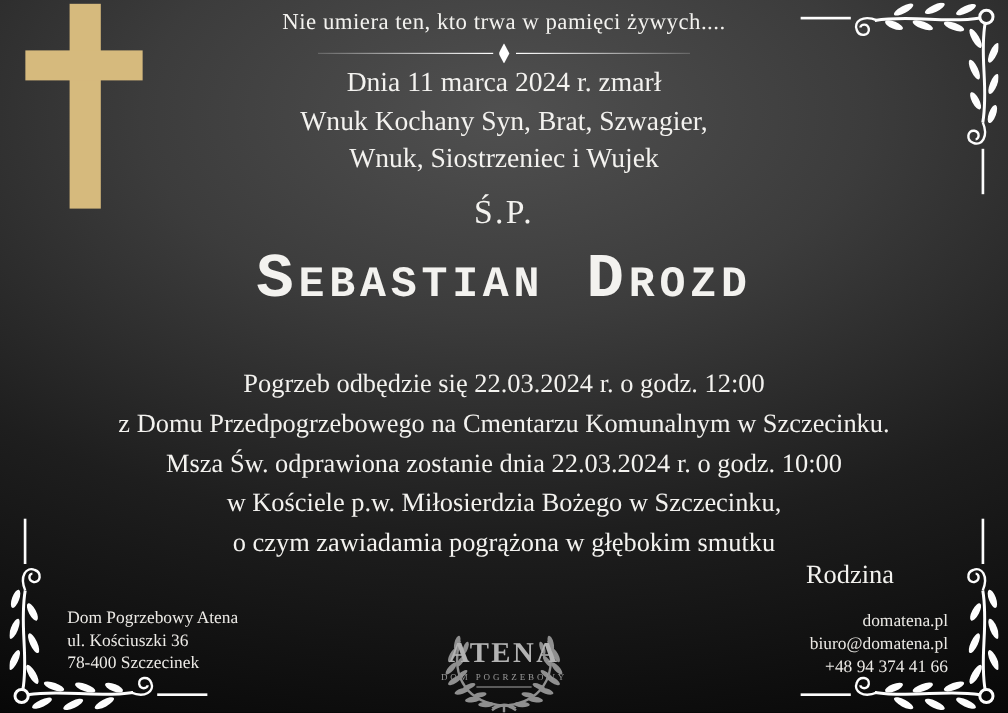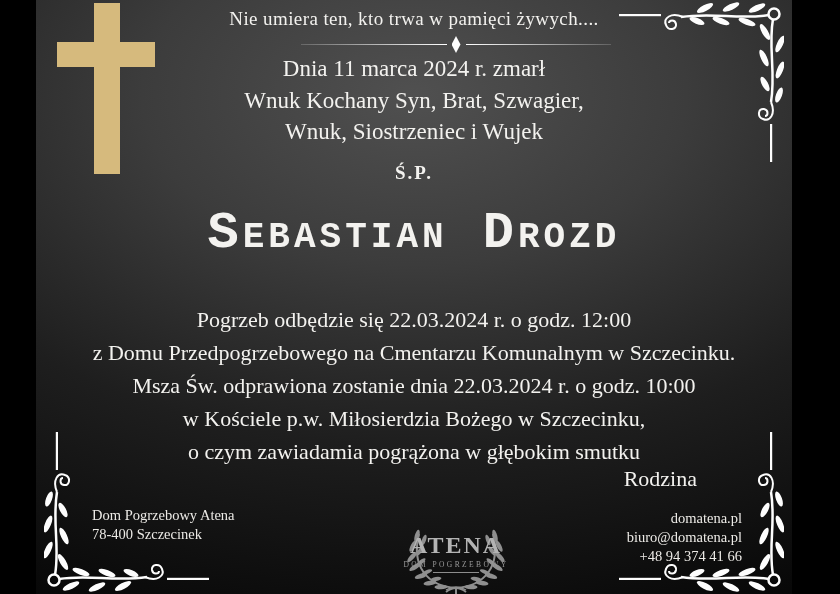--- a/index.html
+++ b/index.html
@@ -1,40 +1,39 @@
 <!DOCTYPE html>
 <html><head>
 <meta charset="utf-8">
 <style>
   html,body{margin:0;padding:0;background:#000;}
   .poster{
     position:relative;
-    width:756px;height:594px;
+    width:840px;height:594px;
     overflow:hidden;
     background:
       radial-gradient(ellipse 120% 95% at 50% 16%, #505050 0%, #3c3c3c 30%, #1e1e1e 62%, #060606 100%);
     font-family:"Liberation Serif", serif;
     color:#f3f2ef;
-    margin-left:36px;
   }
   .abs{position:absolute;}
   .center-text{left:0;right:0;text-align:center;}
 
   
   .quote{top:8px;font-size:19px;letter-spacing:.4px;}
   .divider{top:36px;left:265px;width:310px;display:flex;align-items:center;gap:5px;}
   .divider .rule{flex:1;height:1.6px;}
   .divider .rule.left{background:linear-gradient(to right, rgba(255,255,255,.18), #fff);}
   .divider .rule.right{background:linear-gradient(to left, rgba(255,255,255,.18), #fff);}
   .diamond{width:9px;height:17px;background:#fff;
     clip-path:polygon(50% 0,100% 50%,50% 100%,0 50%);}
   .intro1{top:56px;font-size:23px;}
   .intro2{top:88px;font-size:23px;}
   .intro3{top:119px;font-size:23px;}
-  .sp{top:162px;font-size:19px;font-weight:700;letter-spacing:2px;font-variant:small-caps;}
+  .sp{top:162px;font-size:28px;font-weight:400;letter-spacing:2px;font-variant:small-caps;}
   .name{top:204px;font-size:52px;font-weight:700;letter-spacing:4px;font-variant:small-caps;font-family:Liberation Mono, monospace;}
   .age{top:262px;font-size:21px;}
   .body-block{top:303px;font-size:22px;line-height:33px;}
   .signature{top:466px;right:95px;font-size:22px;text-align:right;}
 
   
   .footer-left{left:56px;top:506px;font-size:14.5px;line-height:19px;text-align:left;color:#eceae6;}
   .footer-right{right:50px;top:509px;font-size:14.5px;line-height:19px;text-align:right;color:#eceae6;}
   .logo{left:355px;top:516px;width:130px;height:78px;}
   .logo svg{position:absolute;left:0;top:0;width:130px;height:78px;}
@@ -154,20 +153,21 @@
     <div>z Domu Przedpogrzebowego na Cmentarzu Komunalnym w Szczecinku.</div>
     <div>Msza Św. odprawiona zostanie dnia 22.03.2024 r. o godz. 10:00</div>
     <div>w Kościele p.w. Miłosierdzia Bożego w Szczecinku,</div>
     <div>o czym zawiadamia pogrążona w głębokim smutku</div>
   </div>
 
   <div class="abs signature">Rodzina</div>
 
   <div class="abs footer-left">
     <div>Dom Pogrzebowy Atena</div>
+    <div>ul. Kościuszki 36</div>
     <div>78-400 Szczecinek</div>
   </div>
 
   <div class="abs footer-right">
     <div>domatena.pl</div>
     <div>biuro@domatena.pl</div>
     <div>+48 94 374 41 66</div>
   </div>
 
   <div class="abs logo">

